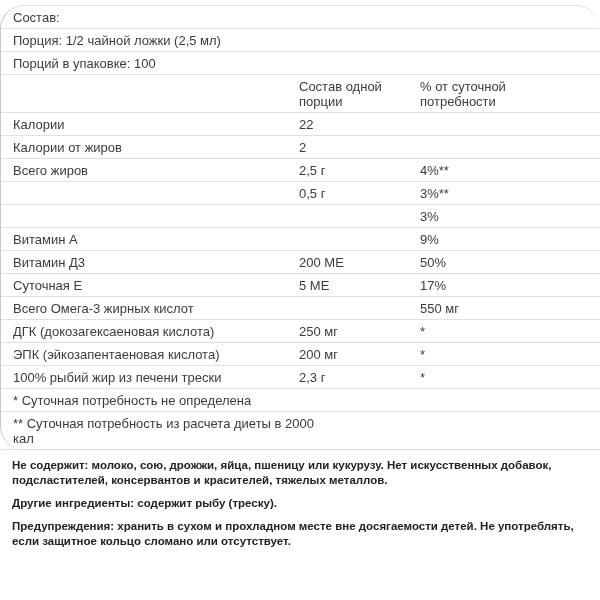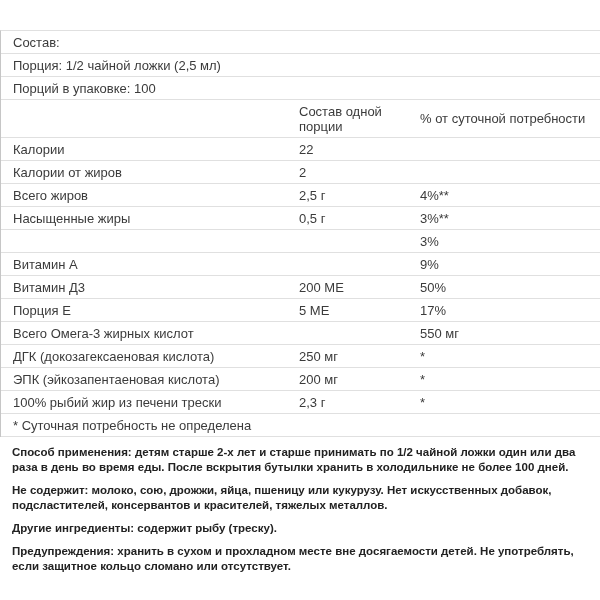--- a/index.html
+++ b/index.html
@@ -11,42 +11,43 @@
   }
   *{box-sizing:border-box;}
   html,body{
     margin:0;padding:0;
     width:600px;height:600px;
     background:var(--bg);
     overflow:hidden;
     font-family:"Liberation Sans","DejaVu Sans",sans-serif;
   }
   .facts-table{
-    margin-top:30px;
+    margin-top:5px;
     border-top:1px solid var(--line);
     border-left:1px solid var(--left-border);
     color:var(--table-text);
+    border-radius:24px;
   }
   .row{
     border-bottom:1px solid var(--line);
     padding:3.5px 0 3.5px 12px;
     font-size:13px;
     line-height:15px;
   }
   .row.grid{
     display:grid;
     grid-template-columns:278px 113px 1fr;
     column-gap:8px;
   }
   .row.header{
     align-items:center;
   }
   .c1{grid-column:1;}
   .c2{grid-column:2;padding-right:8px;}
-  .c3{grid-column:3;padding-right:8px;}
+  .c3{grid-column:3;padding-right:16px;}
   .footnote-text{
     display:block;
     max-width:302px;
   }
   .info{
     padding:8px 12px 0 12px;
   }
   .info p{
     margin:0 0 8px 0;
     font-size:11.5px;
@@ -85,38 +86,37 @@
     <div class="c1">Калории от жиров</div>
     <div class="c2">2</div>
     <div class="c3"></div>
   </div>
   <div class="row grid">
     <div class="c1">Всего жиров</div>
     <div class="c2">2,5 г</div>
     <div class="c3">4%**</div>
   </div>
   <div class="row grid">
-    <div class="c1">Насыщенные жиры</div>
     <div class="c2">0,5 г</div>
     <div class="c3">3%**</div>
   </div>
   <div class="row grid">
     <div class="c3">3%</div>
   </div>
   <div class="row grid">
     <div class="c1">Витамин А</div>
     <div class="c3">9%</div>
   </div>
   <div class="row grid">
     <div class="c1">Витамин Д3</div>
     <div class="c2">200 МЕ</div>
     <div class="c3">50%</div>
   </div>
   <div class="row grid">
-    <div class="c1">Порция Е</div>
+    <div class="c1">Суточная Е</div>
     <div class="c2">5 МЕ</div>
     <div class="c3">17%</div>
   </div>
   <div class="row grid">
     <div class="c1">Всего Омега-3 жирных кислот</div>
     <div class="c2"></div>
     <div class="c3">550 мг</div>
   </div>
   <div class="row grid">
     <div class="c1">ДГК (докозагексаеновая кислота)</div>
@@ -130,21 +130,23 @@
   </div>
   <div class="row grid">
     <div class="c1">100% рыбий жир из печени трески</div>
     <div class="c2">2,3 г</div>
     <div class="c3">*</div>
   </div>
 
   <div class="row">
     <span class="footnote-text">* Суточная потребность не определена</span>
   </div>
+  <div class="row">
+    <span class="footnote-text">** Суточная потребность из расчета диеты в 2000 кал</span>
+  </div>
 
 </div>
 
 <div class="info">
-  <p>Способ применения: детям старше 2-х лет и старше принимать по 1/2 чайной ложки один или два раза в день во время еды. После вскрытия бутылки хранить в холодильнике не более 100 дней.</p>
   <p>Не содержит: молоко, сою, дрожжи, яйца, пшеницу или кукурузу. Нет искусственных добавок, подсластителей, консервантов и красителей, тяжелых металлов.</p>
   <p>Другие ингредиенты: содержит рыбу (треску).</p>
   <p>Предупреждения: хранить в сухом и прохладном месте вне досягаемости детей. Не употреблять, если защитное кольцо сломано или отсутствует.</p>
 </div>
 
 </body></html>

